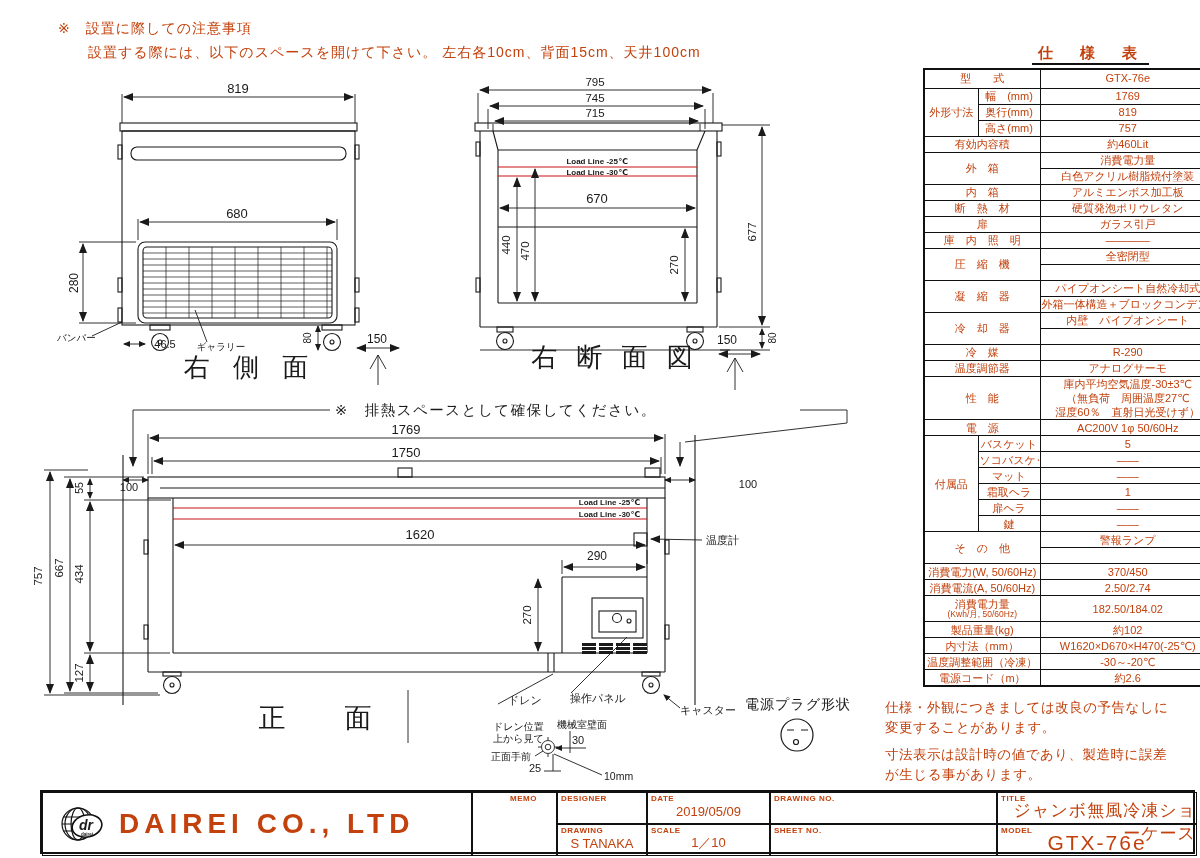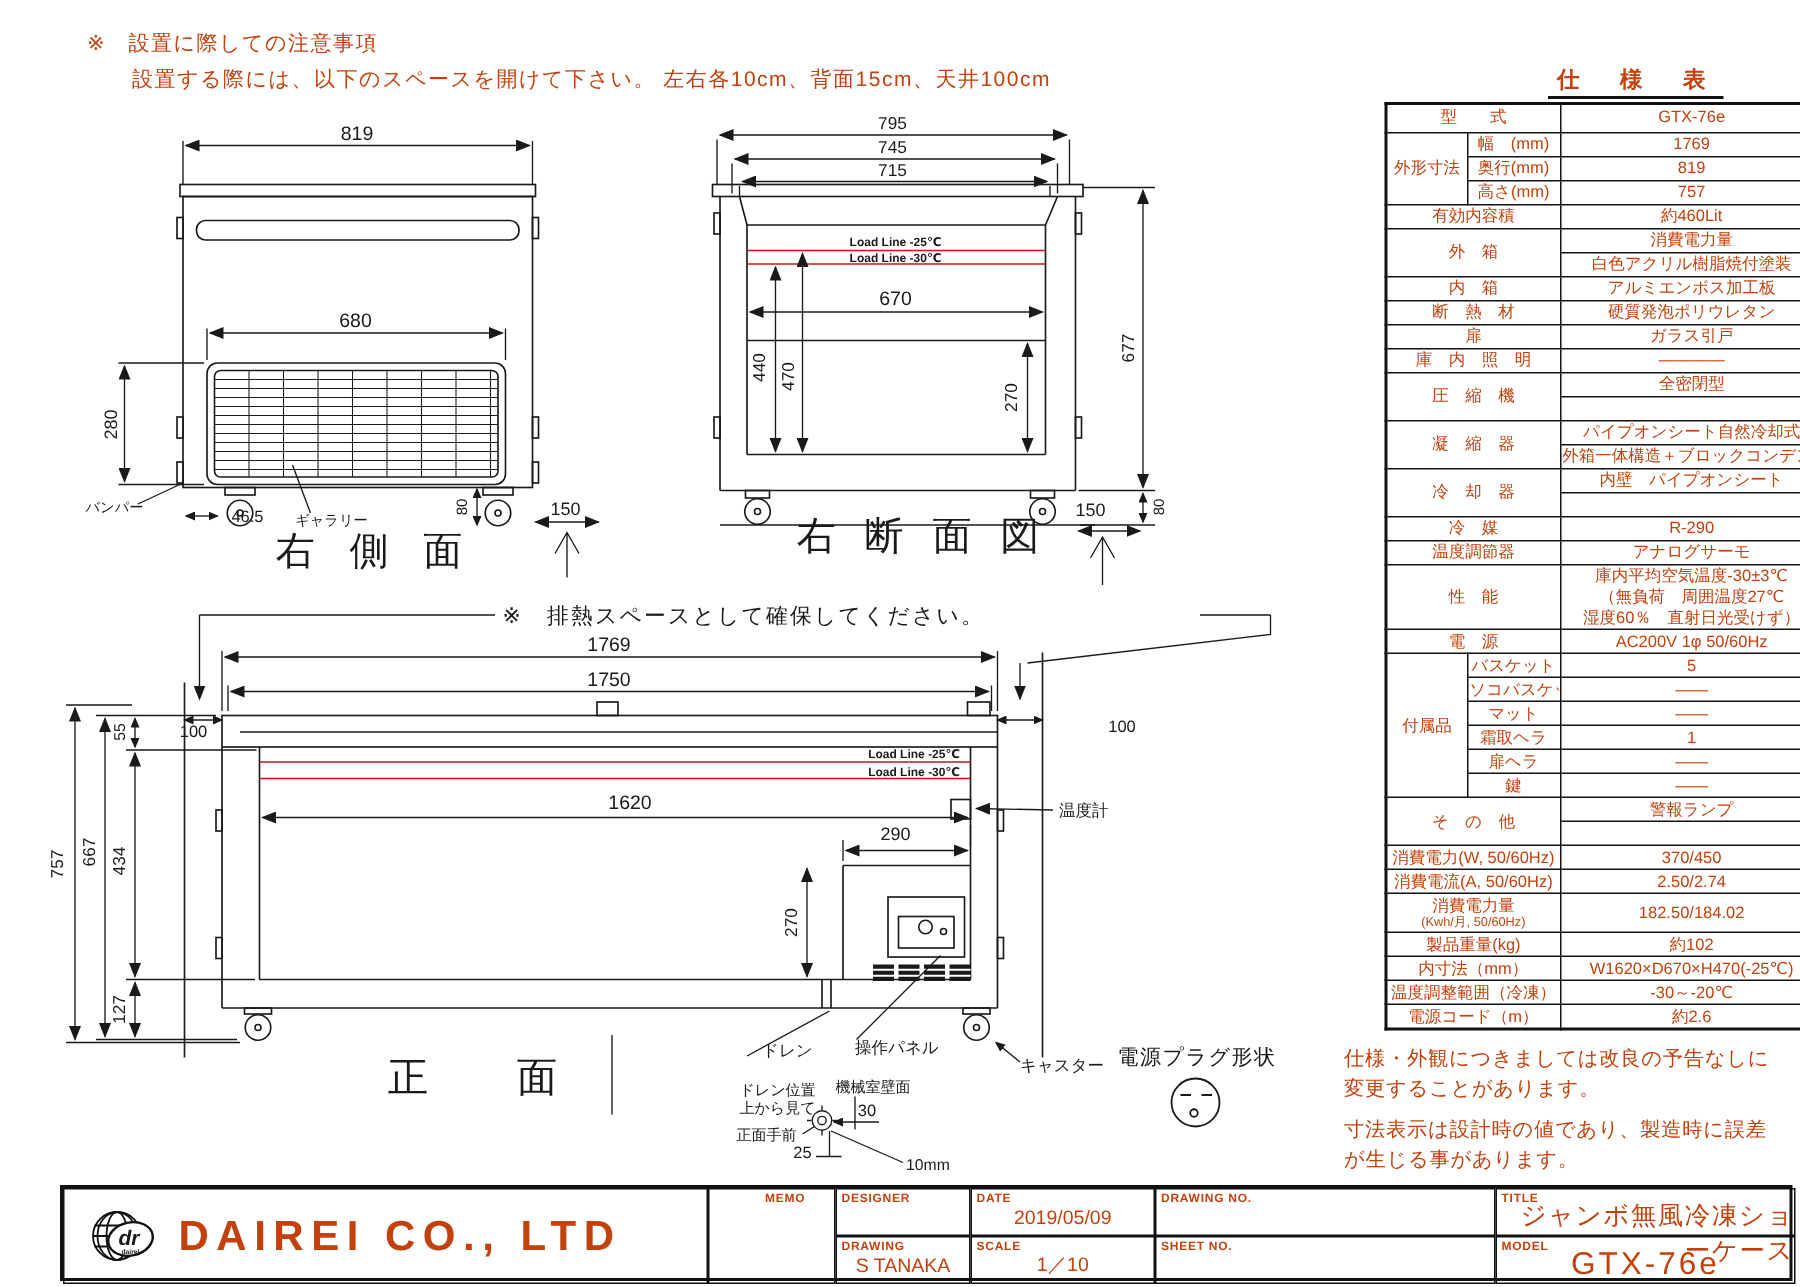--- a/index.html
+++ b/index.html
@@ -20,21 +20,21 @@
   td.lab{font-size:11px;}
   td.sm2{font-size:10.5px;}
   td.lg{font-size:14px;}
   td.md{font-size:13px;}
   td.sm{font-size:10px;}
   td.xs{font-size:8.5px;}
   tr.h19{height:19px;}tr.h16{height:16px;}tr.h15{height:15px;padding-left:23px;}tr.h14{height:14px;}tr.h13{height:13px;}tr.h26{height:26px;}
   .perf div{line-height:1.3;}
   
   .disclaimer{left:885px;top:698px;width:308px;font-size:13.5px;line-height:1.5;letter-spacing:0.5px;}
-  .disclaimer p{margin:0 0 6px 11px;font-family:Liberation Mono, monospace;}
+  .disclaimer p{margin:0 0 6px 0;}
   
   .tblock{left:40px;top:790px;width:1155px;height:64px;display:grid;
           grid-template-columns:430px 85px 90px 123px 227px 200px;
           grid-template-rows:32px 32px;border:2px solid #111;box-sizing:border-box;font-size:8px;}
   .tb-cell{border:1px solid #111;position:relative;box-sizing:border-box;display:flex;flex-direction:column;}
   .tb-lab{font-size:8px;font-weight:bold;letter-spacing:0.5px;padding:1px 0 0 3px;}
   .tb-val{flex:1;display:flex;align-items:center;justify-content:center;font-size:13px;margin-top:-4px;}
   .tb-company{grid-row:1/3;display:flex;flex-direction:row;align-items:center;padding-left:14px;}
   .tb-memo{grid-row:1/3;padding-left:34px;}
   .company-name{font-size:28px;font-weight:600;letter-spacing:5px;margin-left:10px;}

